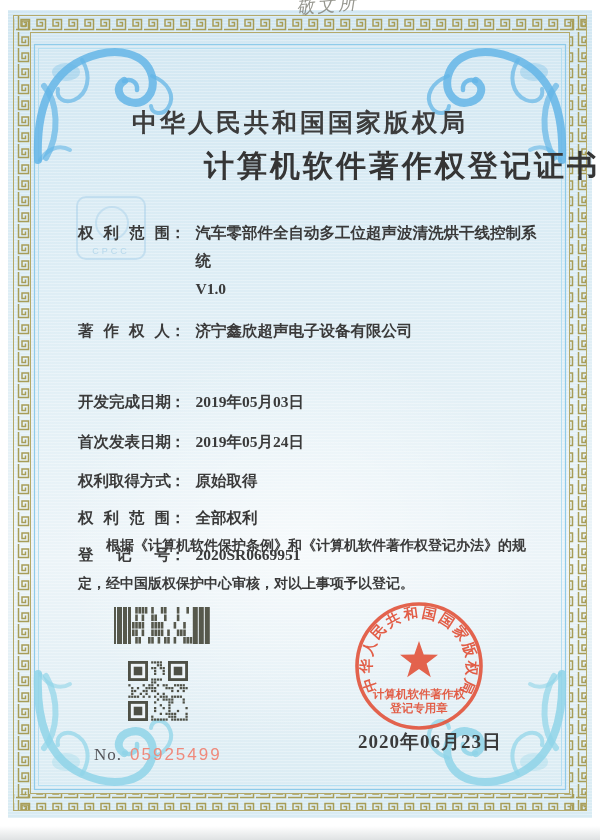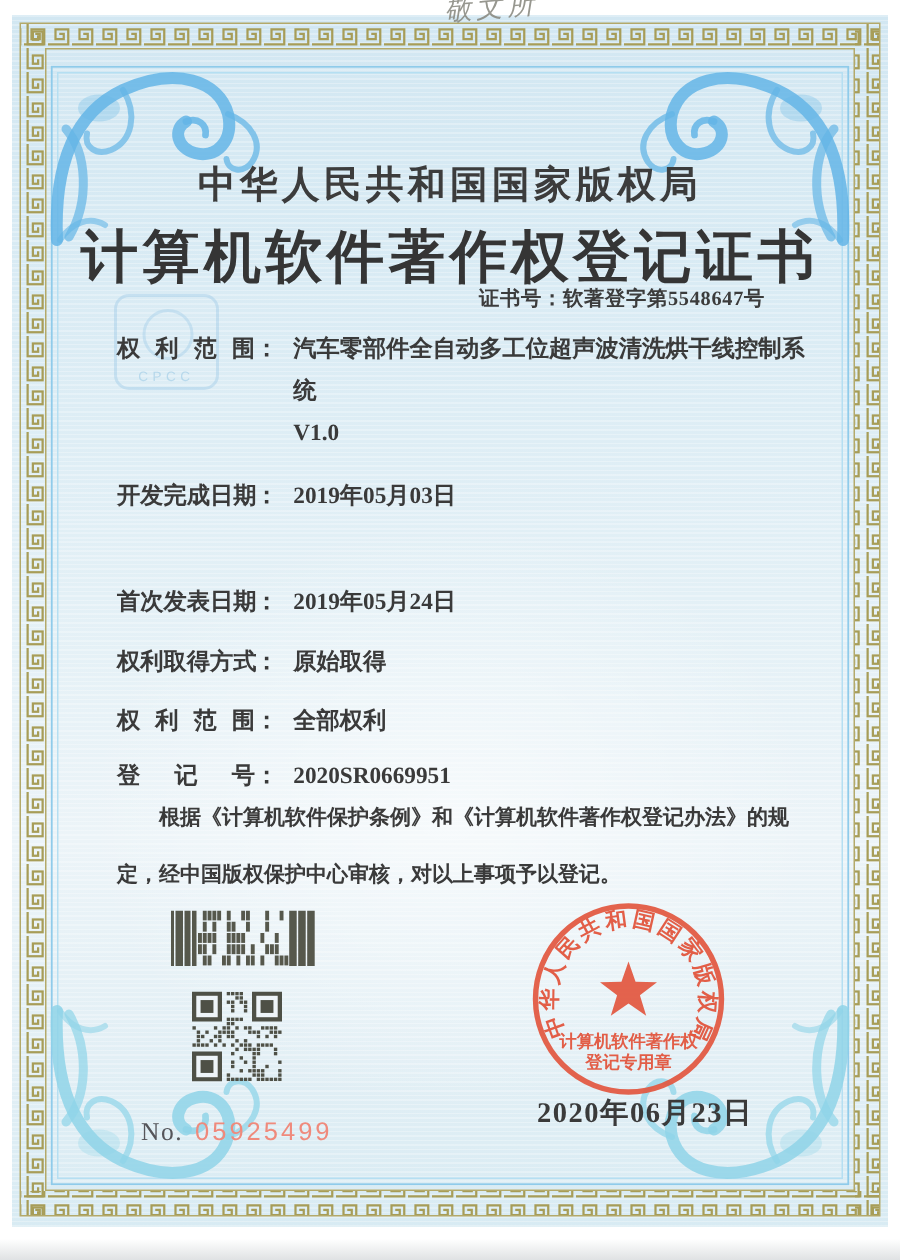--- a/index.html
+++ b/index.html
@@ -28,22 +28,22 @@
     position:absolute; left:296px; top:-7px; color:#85857c; font-size:18px;
     font-style:italic; letter-spacing:3px; transform:rotate(-5deg); opacity:.85;
     font-family:"DejaVu Sans", sans-serif;
   }
 
   .authority {
     position:absolute; left:0; right:0; top:106px; text-align:center;
     font-size:25px; font-weight:700; letter-spacing:3px; color:#3c3c3c;
   }
   .cert-title {
-    position:absolute; left:0; right:0; top:146px; text-align:center;
-    font-size:38px; font-weight:700; letter-spacing:3px; color:#353535;
+    position:absolute; left:0; right:0; top:146px; text-align:right;
+    font-size:30px; font-weight:700; letter-spacing:3px; color:#353535;
   }
   .certno {
     position:absolute; right:90px; top:190px; font-size:13.5px; font-weight:700;
     color:#3c3c3c; letter-spacing:.5px;
   }
 
   .fields { position:absolute; left:78px; top:219px; right:50px; color:#3a3a3a; }
   .row { font-size:15.5px; line-height:28px; font-weight:700; }
   .row + .row { margin-top:11px; }
   .row:nth-child(2) { margin-top:14px; }
@@ -130,27 +130,25 @@
 
   <div class="cpcc-ghost">
     <div class="ring"></div>
     <div class="cpcc-text">CPCC</div>
   </div>
 
   <div class="handwriting">敬文所</div>
 
   <div class="authority">中华人民共和国国家版权局</div>
   <div class="cert-title">计算机软件著作权登记证书</div>
-  <div class="certno">
-    <span>证书号：</span><span>软著登字第5548647号</span>
-  </div>
 
   <div class="fields" id="fields">
       <div class="row"><span class="flabel"><span class="ltext">权利范围</span><span class="colon">：</span></span><span class="fvalue">汽车零部件全自动多工位超声波清洗烘干线控制系统
 V1.0</span></div>
+      <div class="row"><span class="flabel"><span class="ltext">著作权人</span><span class="colon">：</span></span><span class="fvalue">济宁鑫欣超声电子设备有限公司</span></div>
       <div class="row"><span class="flabel"><span class="ltext">开发完成日期</span><span class="colon">：</span></span><span class="fvalue">2019年05月03日</span></div>
       <div class="row"><span class="flabel"><span class="ltext">首次发表日期</span><span class="colon">：</span></span><span class="fvalue">2019年05月24日</span></div>
       <div class="row"><span class="flabel"><span class="ltext">权利取得方式</span><span class="colon">：</span></span><span class="fvalue">原始取得</span></div>
       <div class="row"><span class="flabel"><span class="ltext">权利范围</span><span class="colon">：</span></span><span class="fvalue">全部权利</span></div>
       <div class="row"><span class="flabel"><span class="ltext">登记号</span><span class="colon">：</span></span><span class="fvalue">2020SR0669951</span></div>
     </div>
 
   <div class="statement">根据《计算机软件保护条例》和《计算机软件著作权登记办法》的规定，经中国版权保护中心审核，对以上事项予以登记。</div>
 
   <svg class="barcode" id="barcode" width="96" height="38">

